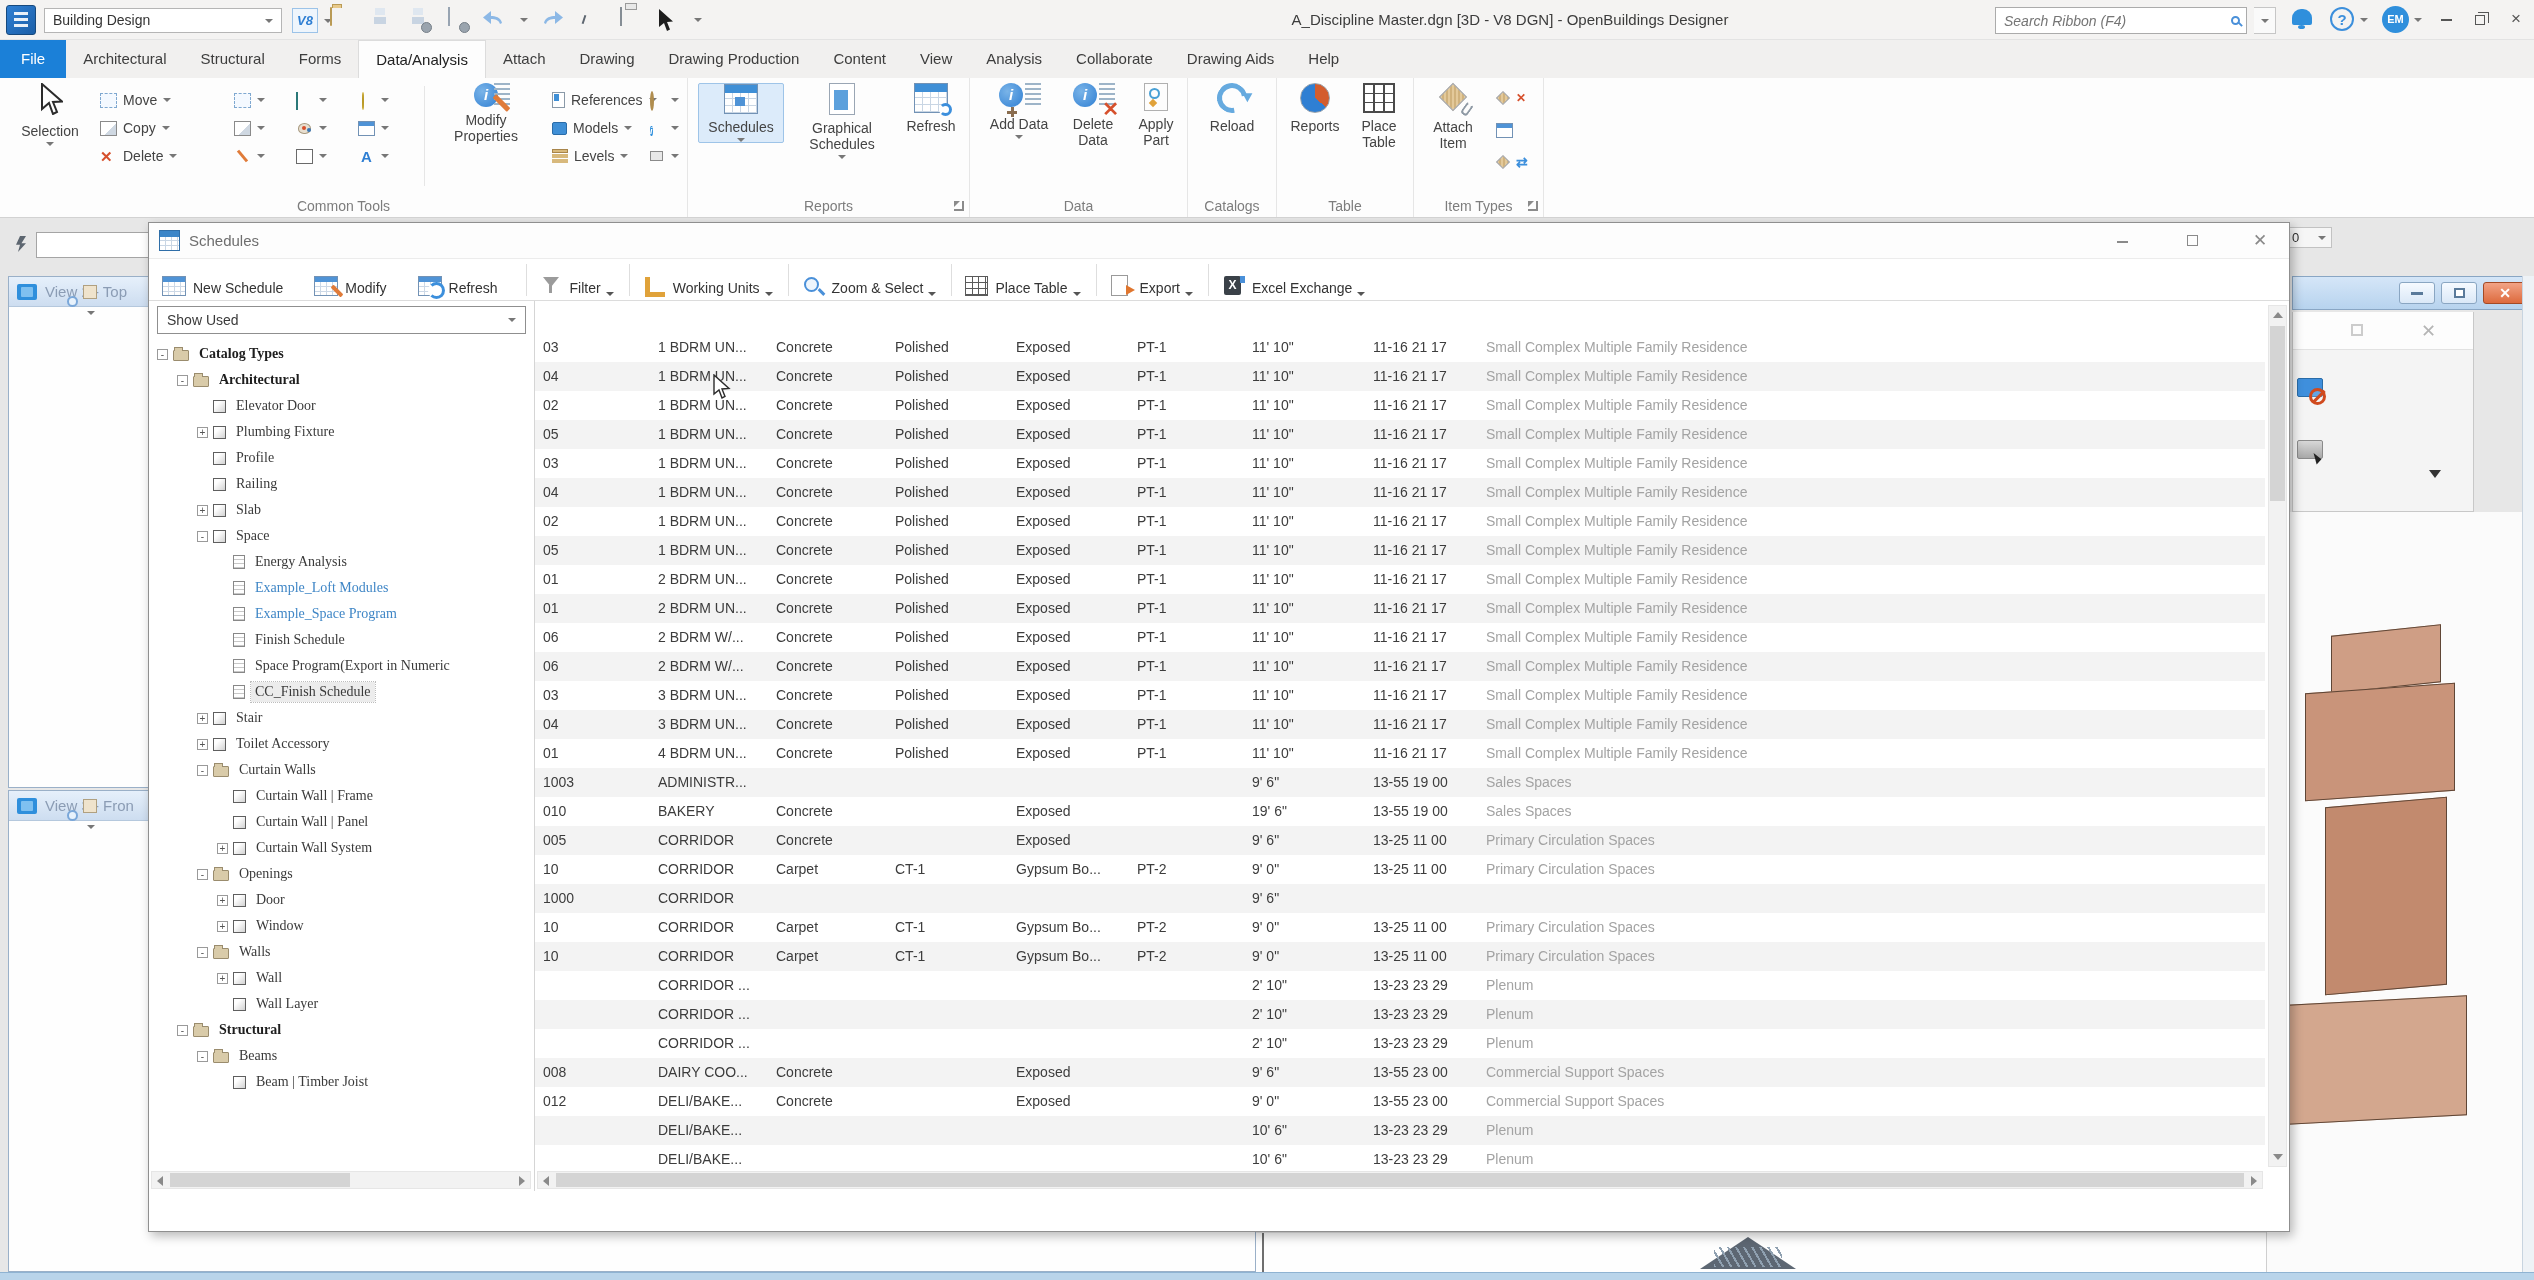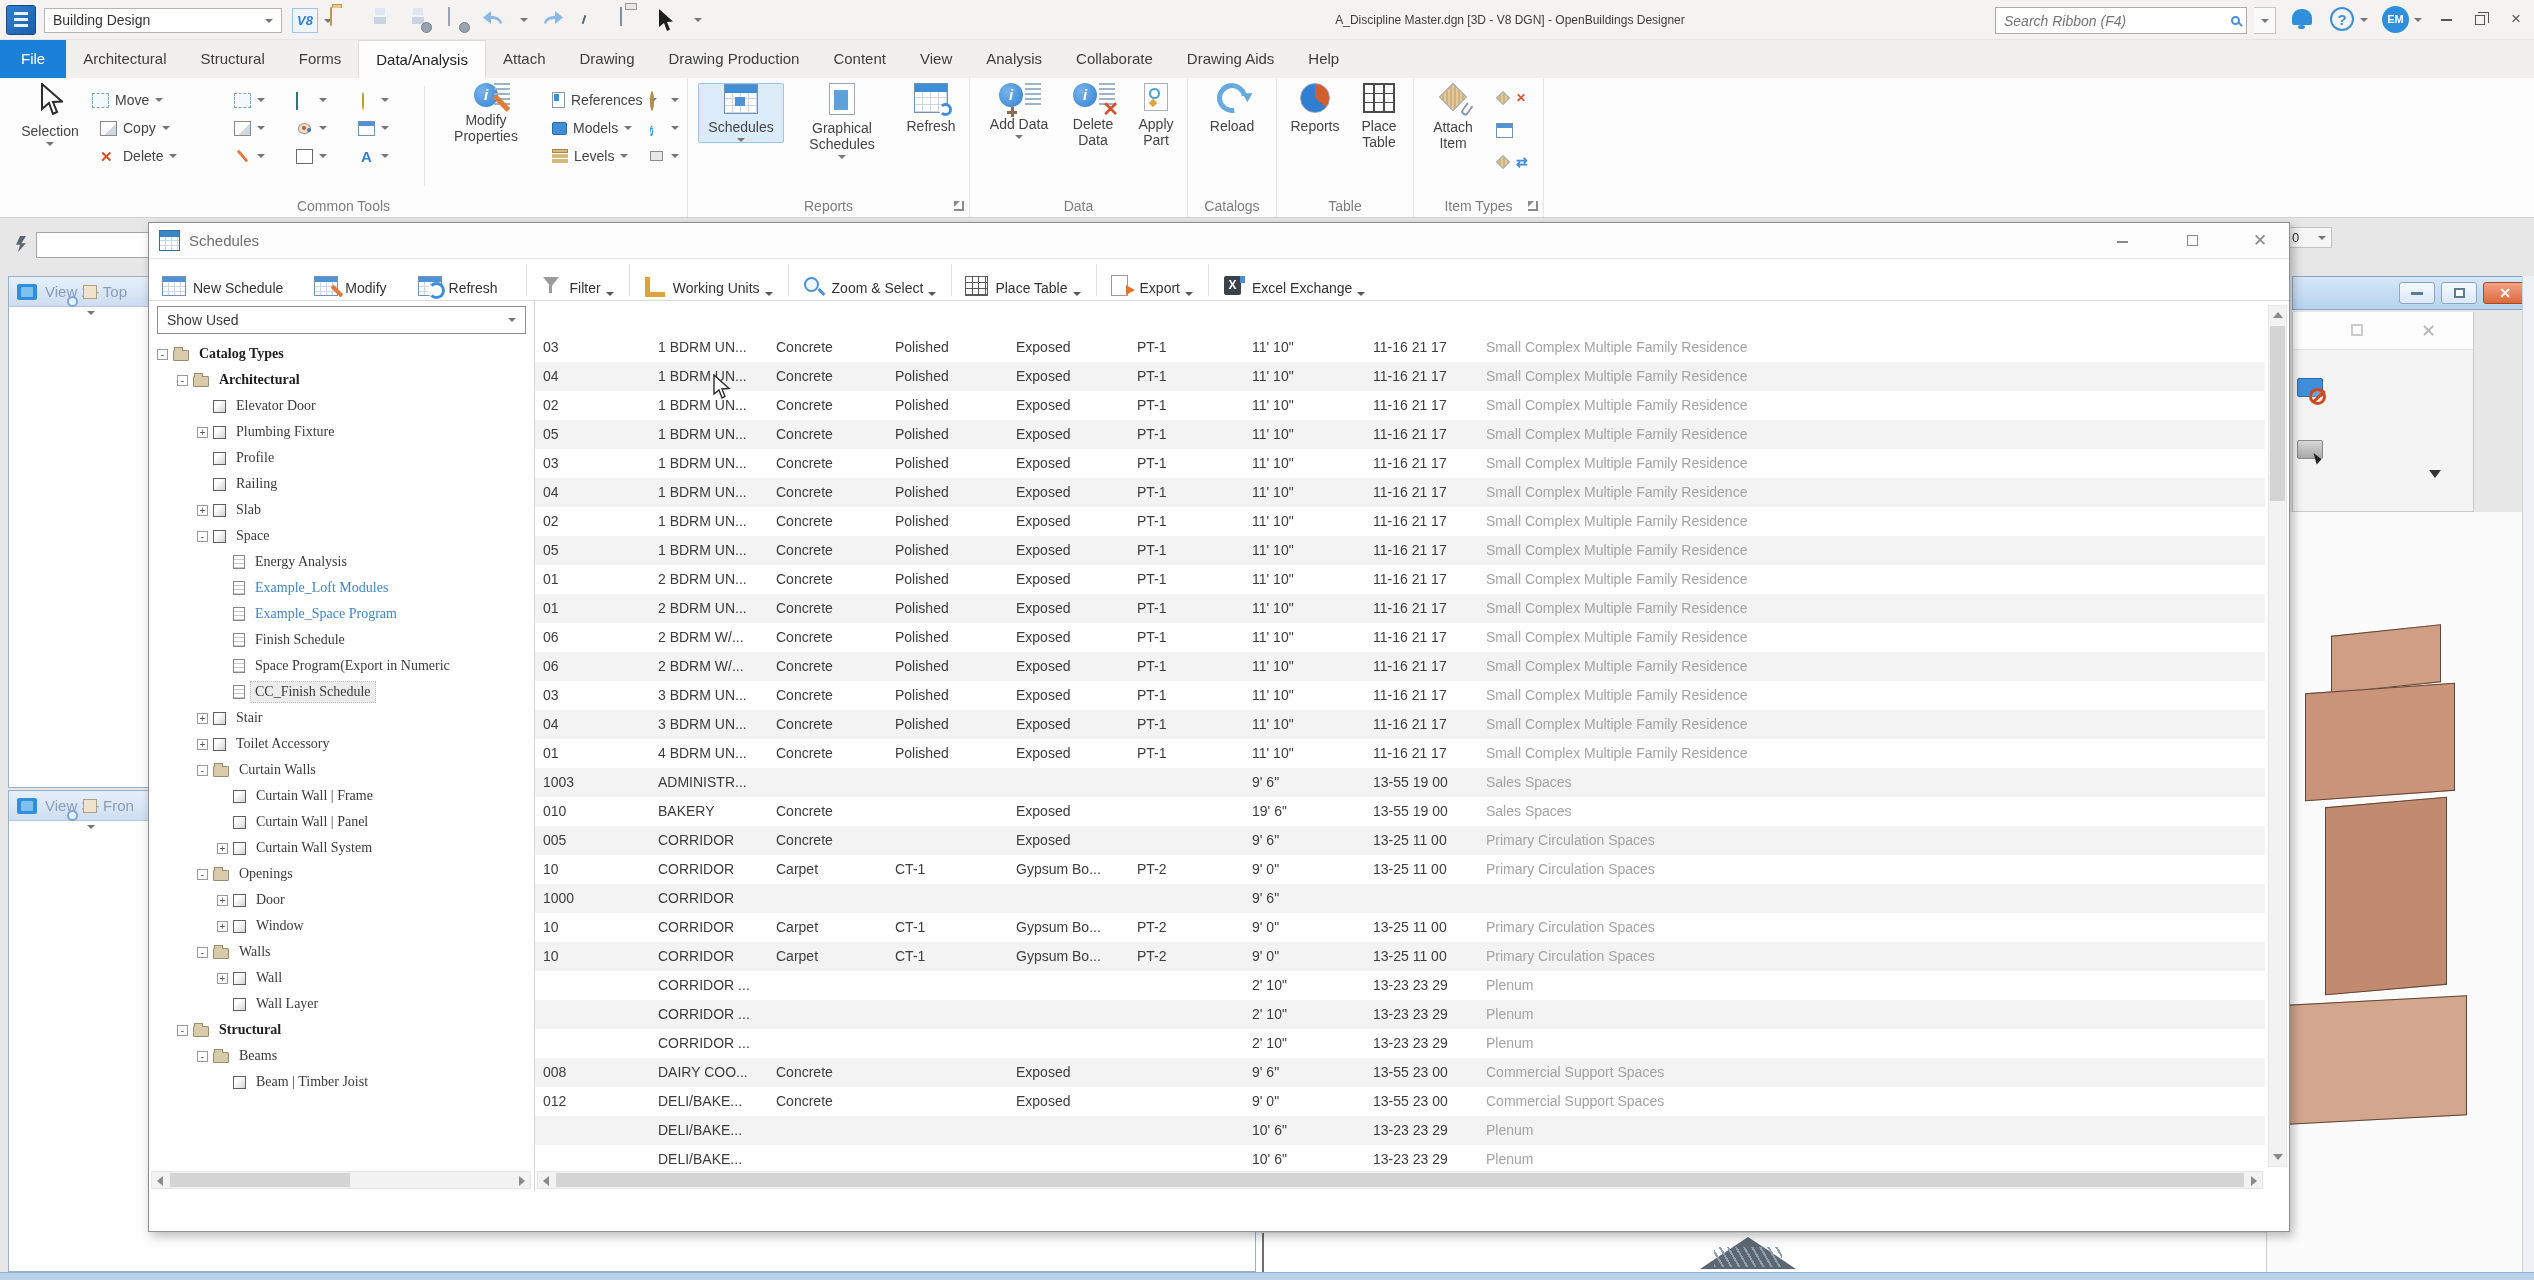--- a/index.html
+++ b/index.html
@@ -26,21 +26,21 @@
   .floppy::before{content:"";position:absolute;left:4px;top:0;width:10px;height:7px;background:#dfe7f0;}
   .floppy::after{content:"";position:absolute;left:3px;bottom:1px;width:12px;height:7px;background:#c8d4e2;}
   .gear-dot::after{content:"";position:absolute;right:-2px;bottom:-1px;width:9px;height:9px;border-radius:50%;background:#9aa4ae;border:1px solid #767f88;}
   .doc-ic{width:15px;height:19px;background:#fff;border:1px solid #98a4b2;margin:2px 4px;position:relative;}
   .caret{display:inline-block;width:0;height:0;border-left:4px solid transparent;border-right:4px solid transparent;border-top:4px solid #777;}
   .pin-ic{width:8px;height:8px;border-radius:50%;background:#5d6670;margin:4px auto 0;position:relative;}
   .pin-ic::after{content:"";position:absolute;left:3px;top:7px;width:2px;height:9px;background:#5d6670;transform:rotate(18deg);}
   .print-ic{width:20px;height:12px;background:#aab2ba;border:1px solid #858d95;margin:7px 2px;position:relative;}
   .print-ic::before{content:"";position:absolute;left:4px;top:-5px;width:10px;height:5px;background:#e8e8e8;border:1px solid #9a9a9a;}
   .title-center{position:absolute;left:1120px;top:0;width:780px;height:40px;line-height:40px;text-align:center;
-                font-size:12px;color:#3c3c3c;white-space:nowrap;}
+                font-size:15px;color:#3c3c3c;white-space:nowrap;}
   .searchbox{position:absolute;left:1995px;top:7px;width:252px;height:27px;background:#fff;border:1px solid #ababab;
              display:flex;align-items:center;padding:12px 6px;}
   .searchbox input{border:none;outline:none;flex:1;font-size:14px;font-style:italic;color:#666;background:transparent;font-family:"Liberation Sans",sans-serif;}
   .mag-glyph{width:9px;height:9px;border:2px solid #4a90d9;border-radius:50%;position:relative;flex:0 0 auto;}
   .mag-glyph::after{content:"";position:absolute;width:2px;height:6px;background:#4a90d9;right:-3px;bottom:-4px;transform:rotate(-45deg);}
   .search-caret{position:absolute;left:2254px;top:7px;width:22px;height:27px;border:1px solid #c6c6c6;border-left:none;display:flex;align-items:center;justify-content:center;background:#fafafa;}
   .bell{position:absolute;left:2292px;top:9px;width:20px;height:16px;background:#2f8fdc;border-radius:9px 9px 2px 2px;}
   .bell::after{content:"";position:absolute;left:6px;bottom:-4px;width:7px;height:4px;border-radius:50%;background:#2f8fdc;}
   .helpc{position:absolute;left:2330px;top:7px;width:24px;height:24px;border:2px solid #3c8fdc;border-radius:50%;
          color:#3c8fdc;font-size:15px;font-weight:bold;text-align:center;line-height:21px;}
@@ -358,21 +358,21 @@
     <div class="rgroup" style="left:0;width:688px;">
       <div class="bigbtn" style="left:10px;width:80px;">
         <span class="ic">
           <svg width="26" height="32" viewBox="0 0 26 32">
               <path d="M5 1 L5 26 L12 20 L16 31 L20 29 L16 19 L25 18.5 Z" fill="#fdfdfd" stroke="#2b2b2b" stroke-width="2"></path>
             </svg>
         </span>
         <span>Selection</span>
         <span class="caret"></span>
       </div>
-      <div class="srow" style="left:92px;top:10px;">
+      <div class="srow" style="left:100px;top:10px;">
         <span class="mini m-dash"></span>
         <span>Move</span>
           <span class="caret"></span>
       </div>
       <div class="srow" style="left:100px;top:38px;">
         <span class="mini m-arrbox"></span>
         <span>Copy</span>
           <span class="caret"></span>
       </div>
       <div class="srow" style="left:100px;top:66px;">

